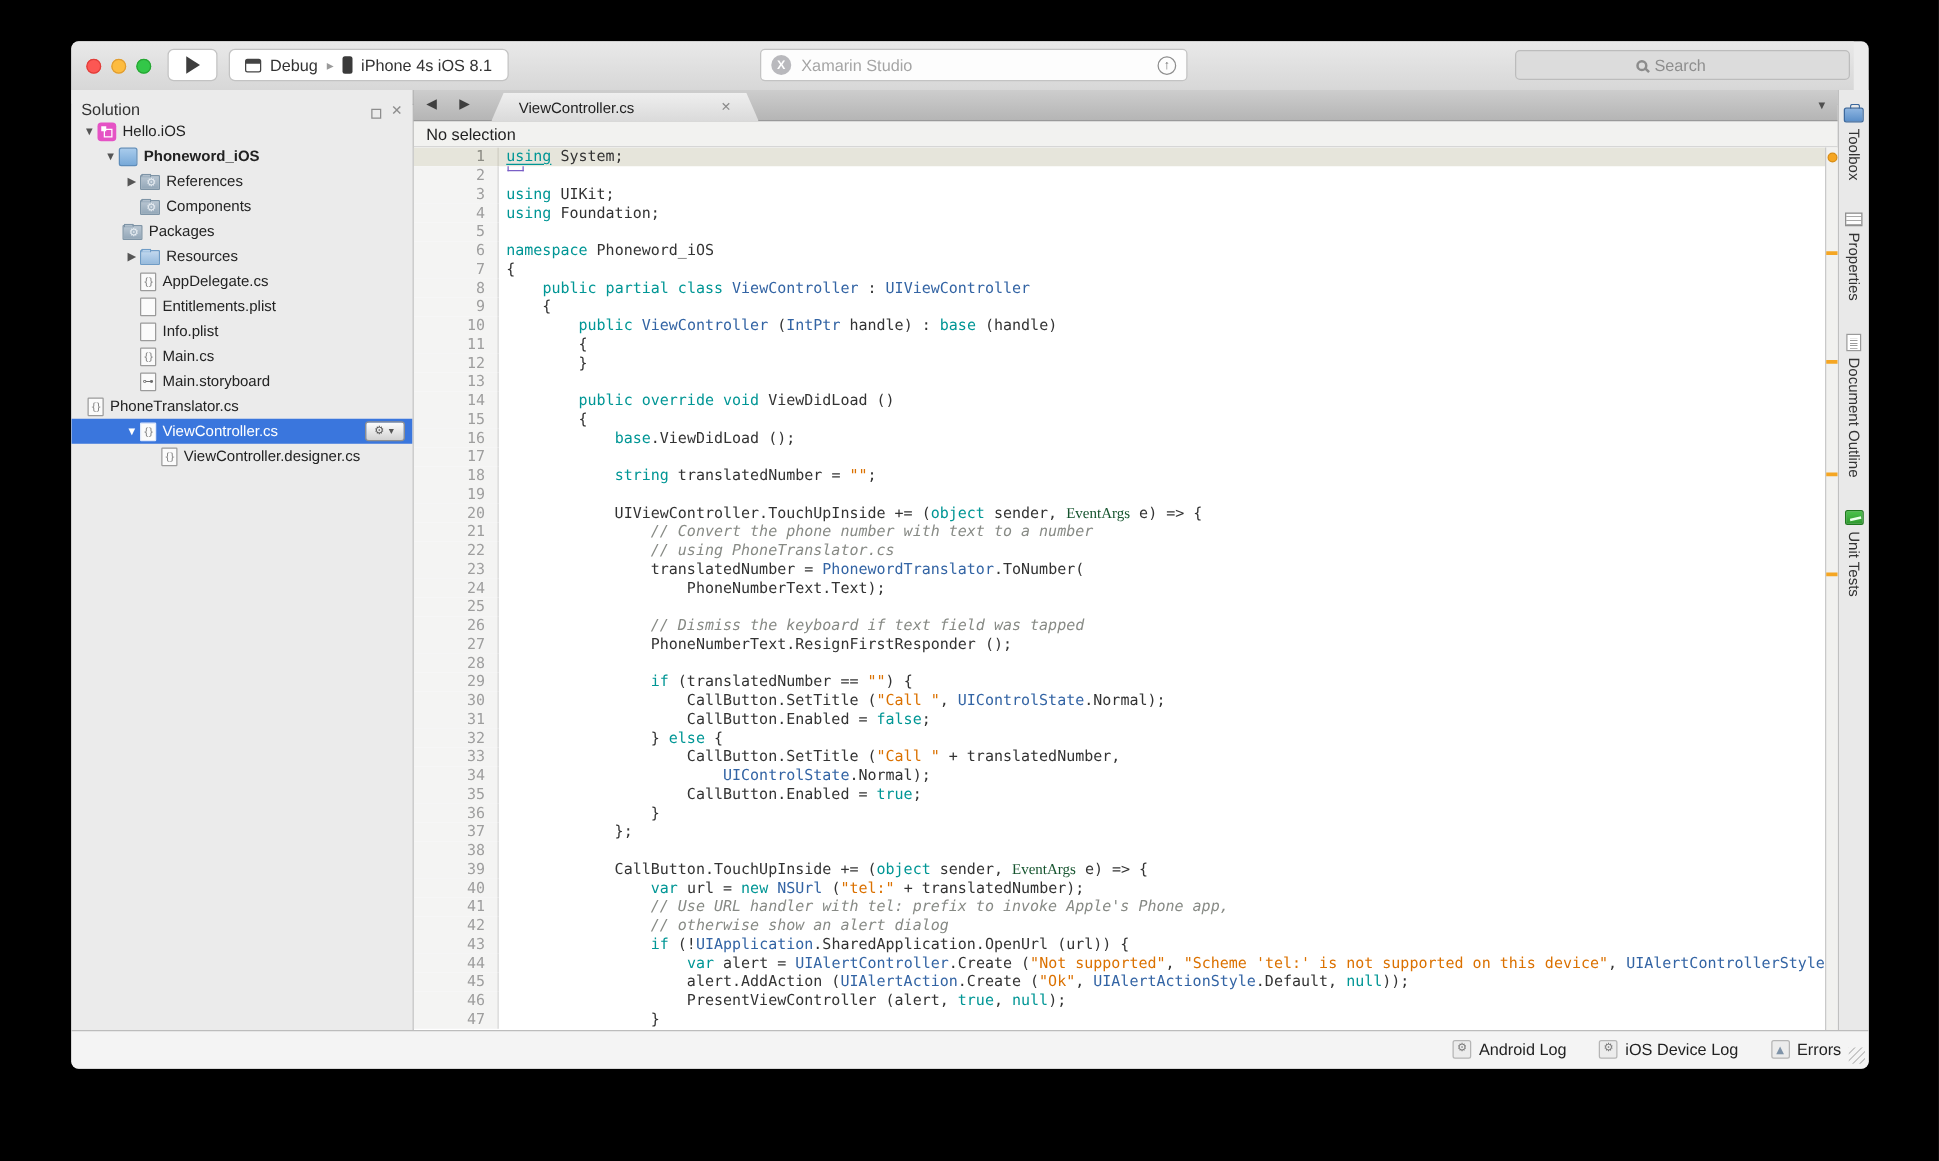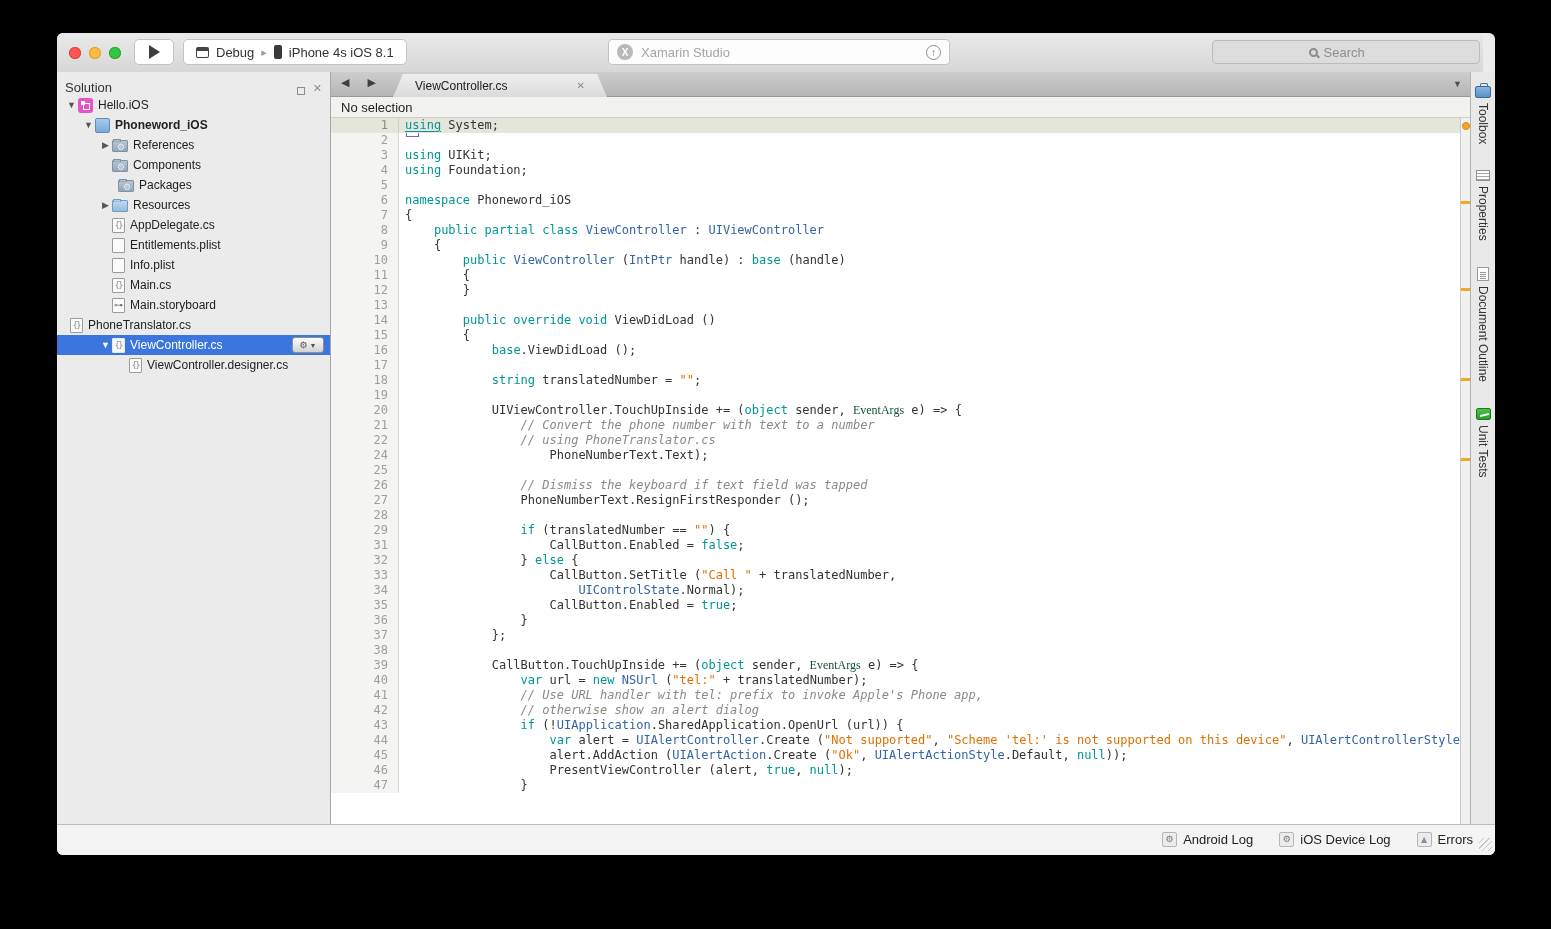--- a/index.html
+++ b/index.html
@@ -199,21 +199,21 @@
           <div class="tree-row" style="padding-left: 42px;">
             <span class="disc">▶</span>
             <span class="ticon icon-folder-gear"></span>
             <span class="tree-label">References</span>
           </div>
           <div class="tree-row" style="padding-left: 42px;">
             <span class="disc"></span>
             <span class="ticon icon-folder-gear"></span>
             <span class="tree-label">Components</span>
           </div>
-          <div class="tree-row" style="padding-left: 48px;">
+          <div class="tree-row" style="padding-left: 28px;">
             <span class="disc"></span>
             <span class="ticon icon-folder-gear"></span>
             <span class="tree-label">Packages</span>
           </div>
           <div class="tree-row" style="padding-left: 42px;">
             <span class="disc">▶</span>
             <span class="ticon icon-folder"></span>
             <span class="tree-label">Resources</span>
           </div>
           <div class="tree-row" style="padding-left: 42px;">
@@ -365,20 +365,24 @@
             </div>
             <div class="code-line">
               <span class="gutter">21</span>
               <span class="code-text"><span class="cm">                // Convert the phone number with text to a number</span></span>
             </div>
             <div class="code-line">
               <span class="gutter">22</span>
               <span class="code-text"><span class="cm">                // using PhoneTranslator.cs</span></span>
             </div>
             <div class="code-line">
+              <span class="gutter">23</span>
+              <span class="code-text"><span class="pl">                translatedNumber = </span><span class="ty">PhonewordTranslator</span><span class="pl">.ToNumber(</span></span>
+            </div>
+            <div class="code-line">
               <span class="gutter">24</span>
               <span class="code-text"><span class="pl">                    PhoneNumberText.Text);</span></span>
             </div>
             <div class="code-line">
               <span class="gutter">25</span>
               <span class="code-text"></span>
             </div>
             <div class="code-line">
               <span class="gutter">26</span>
               <span class="code-text"><span class="cm">                // Dismiss the keyboard if text field was tapped</span></span>
@@ -387,20 +391,24 @@
               <span class="gutter">27</span>
               <span class="code-text"><span class="pl">                PhoneNumberText.ResignFirstResponder ();</span></span>
             </div>
             <div class="code-line">
               <span class="gutter">28</span>
               <span class="code-text"></span>
             </div>
             <div class="code-line">
               <span class="gutter">29</span>
               <span class="code-text"><span class="pl">                </span><span class="kw">if</span><span class="pl"> (translatedNumber == </span><span class="st">""</span><span class="pl">) {</span></span>
+            </div>
+            <div class="code-line">
+              <span class="gutter">30</span>
+              <span class="code-text"><span class="pl">                    CallButton.SetTitle (</span><span class="st">"Call "</span><span class="pl">, </span><span class="ty">UIControlState</span><span class="pl">.Normal);</span></span>
             </div>
             <div class="code-line">
               <span class="gutter">31</span>
               <span class="code-text"><span class="pl">                    CallButton.Enabled = </span><span class="kw">false</span><span class="pl">;</span></span>
             </div>
             <div class="code-line">
               <span class="gutter">32</span>
               <span class="code-text"><span class="pl">                } </span><span class="kw">else</span><span class="pl"> {</span></span>
             </div>
             <div class="code-line">

